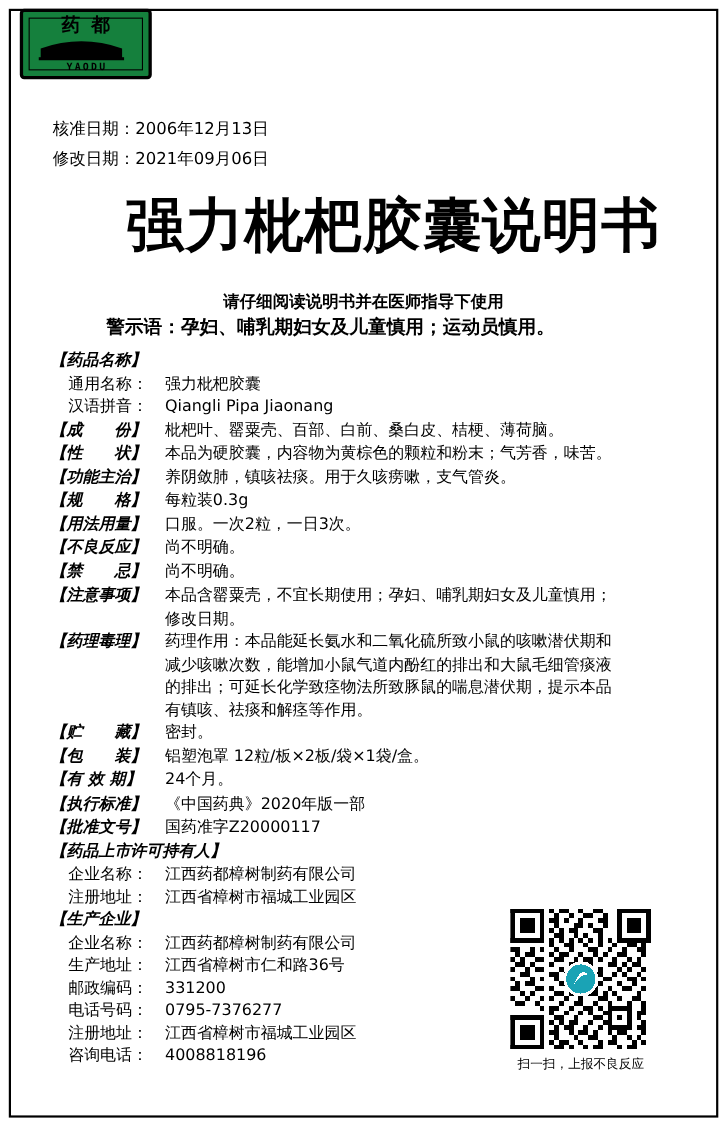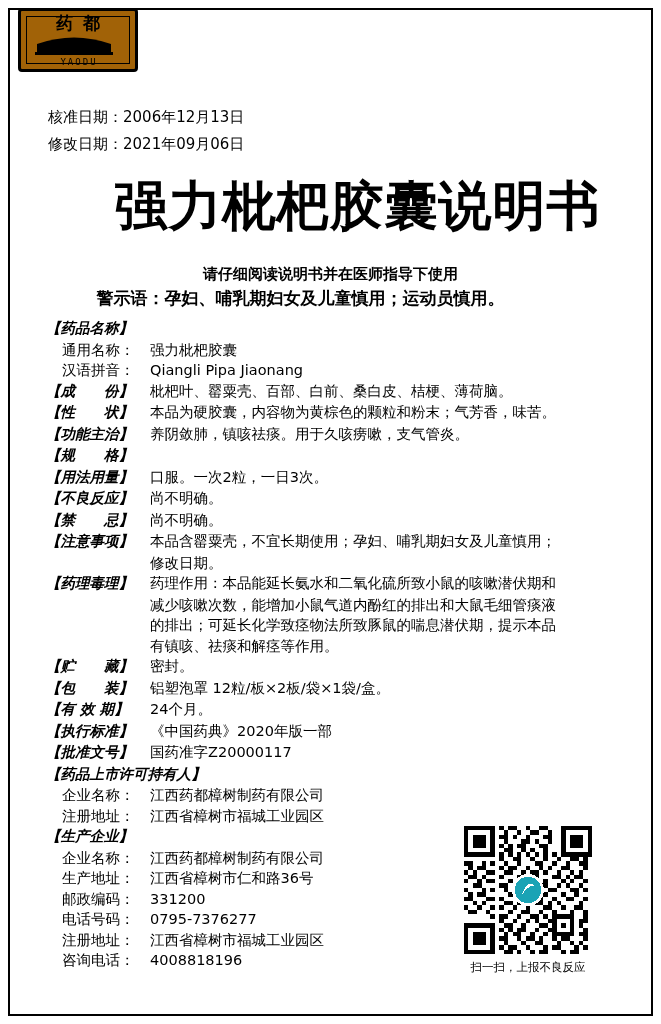--- a/index.html
+++ b/index.html
@@ -40,21 +40,21 @@
   }
   .logo-box {
     position: absolute;
     left: 0;
     top: 0;
     width: 120px;
     height: 64px;
     border: 3px solid #000;
     border-radius: 4px;
     box-sizing: border-box;
-    background: #a16207;
+    background: #15803d;
   }
   .logo-inner {
     position: absolute;
     left: 5px;
     top: 5px;
     right: 5px;
     bottom: 5px;
     border: 1px solid #000;
     box-sizing: border-box;
   }
@@ -79,21 +79,21 @@
     height: 20px;
   }
   .logo-arch svg { display:block; }
   .logo-bottom {
     position: absolute;
     left: 0;
     bottom: 2px;
     width: 100%;
     text-align: center;
     font-size: 9px;
-    font-weight: normal;
+    font-weight: bold;
     letter-spacing: 2px;
     text-indent: 2px;
     font-family: "DejaVu Sans Mono", monospace;
   }
 
   
   .dates {
     position: absolute;
     left: 48px;
     top: 104px;
@@ -257,20 +257,21 @@
       <span class="val">本品为硬胶囊，内容物为黄棕色的颗粒和粉末；气芳香，味苦。</span>
     </div>
 
     <div class="row">
       <span class="lbl w8">【功能主治】</span>
       <span class="val">养阴敛肺，镇咳祛痰。用于久咳痨嗽，支气管炎。</span>
     </div>
 
     <div class="row">
       <span class="lbl w8">【规　　格】</span>
+      <span class="val">每粒装0.3g</span>
     </div>
 
     <div class="row">
       <span class="lbl w8">【用法用量】</span>
       <span class="val">口服。一次2粒，一日3次。</span>
     </div>
 
     <div class="row">
       <span class="lbl w8">【不良反应】</span>
       <span class="val">尚不明确。</span>

